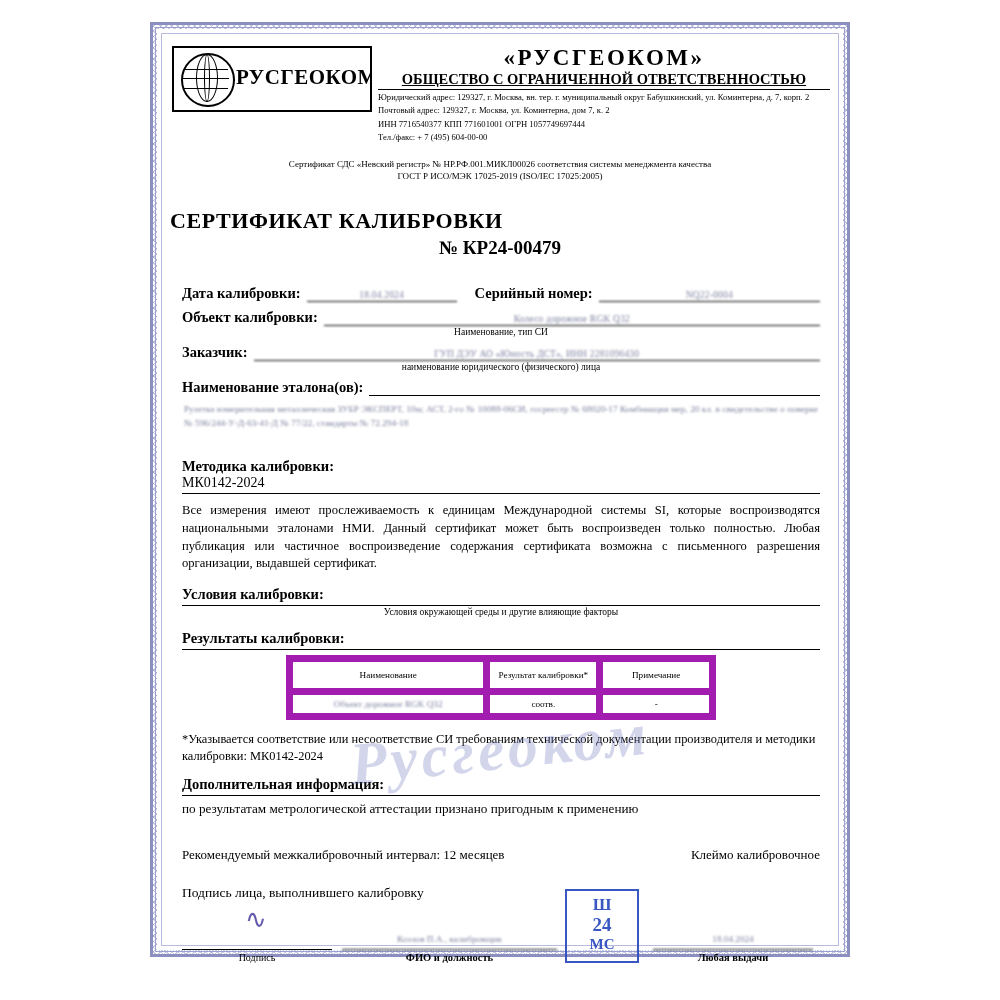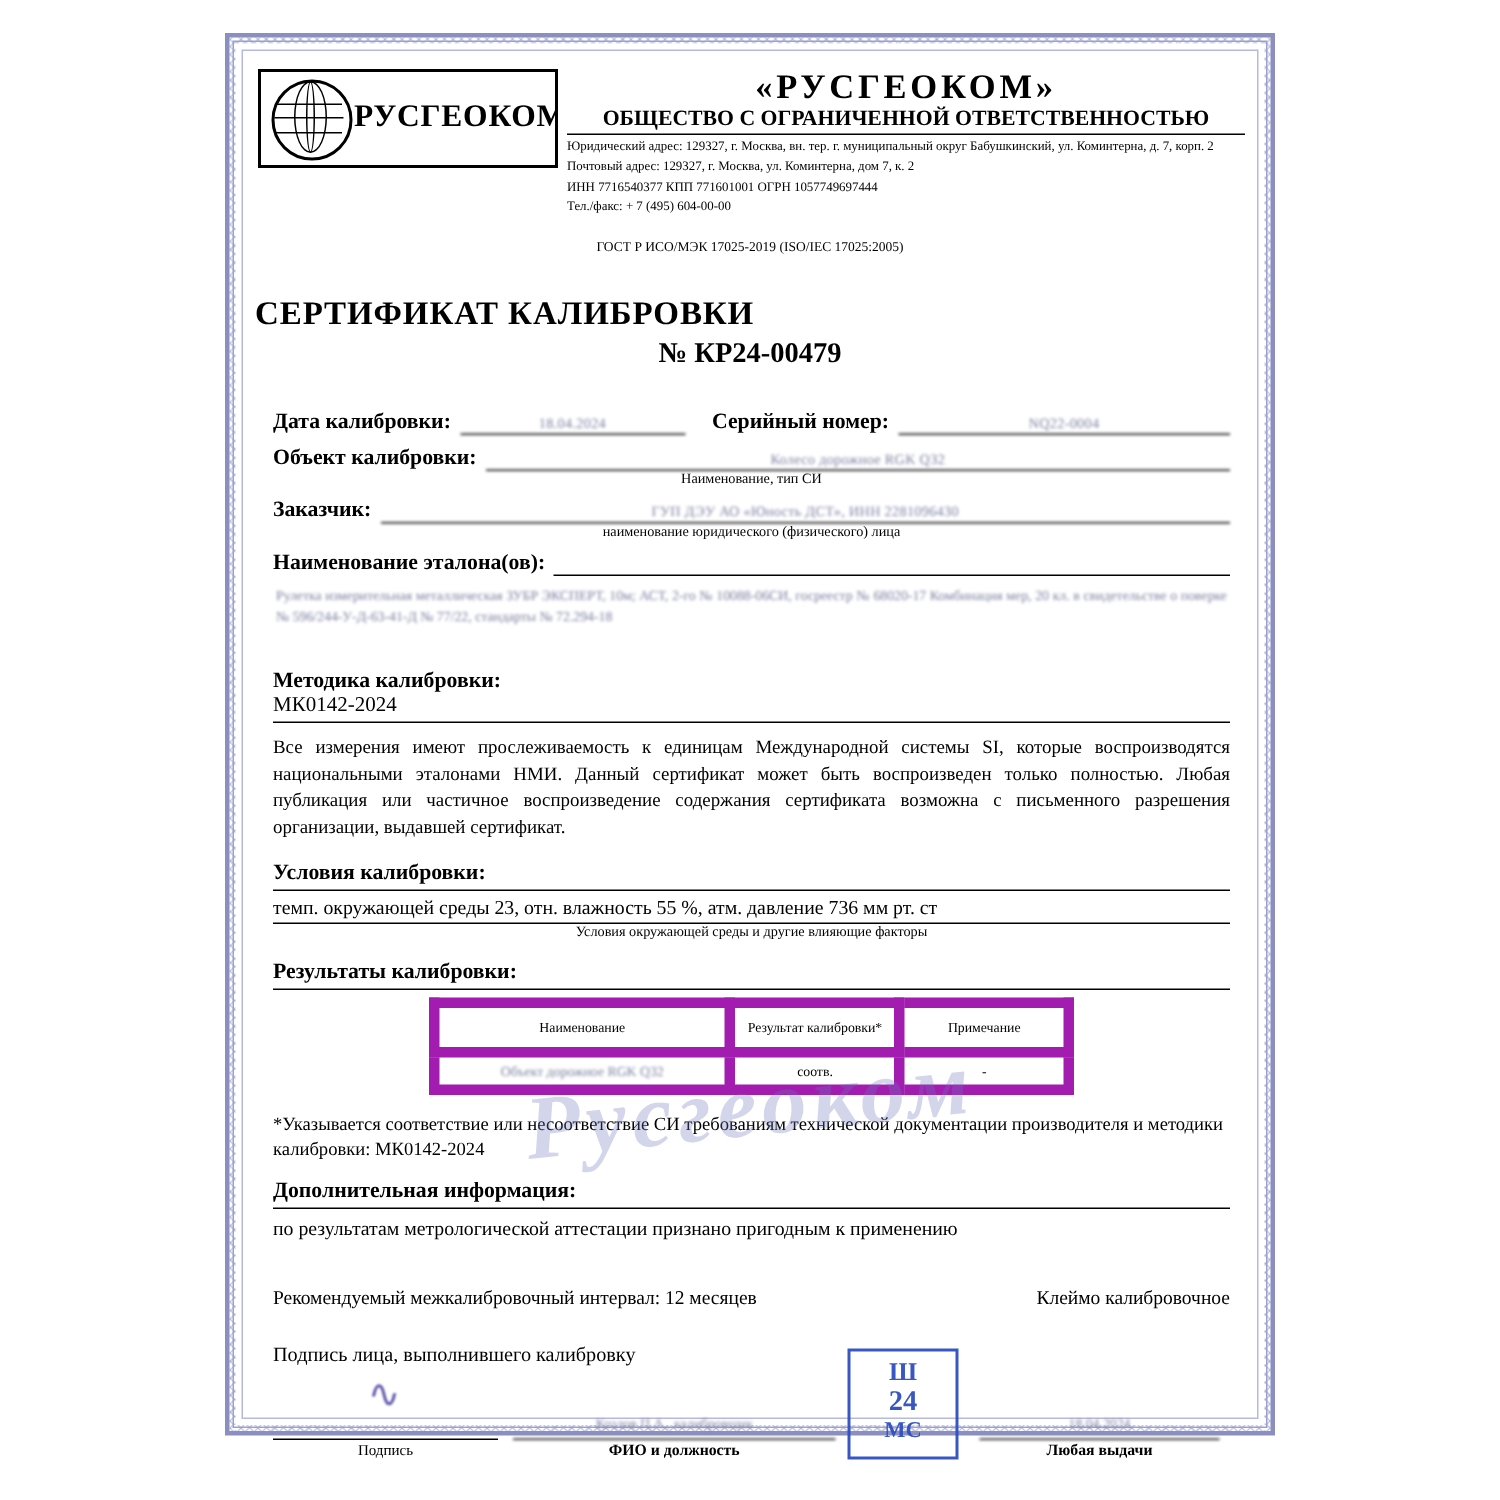--- a/index.html
+++ b/index.html
@@ -129,20 +129,21 @@
     letter-spacing: 2.5px;
     line-height: 1.05;
   }
   .company-sub {
     text-align: center;
     font-size: 14.5px;
     font-weight: bold;
     border-bottom: 1.5px solid #000;
     padding-bottom: 1px;
     margin-top: 1px;
+    text-decoration: underline;
   }
   .addr {
     font-size: 8.6px;
     line-height: 1.32;
     margin-top: 2px;
   }
   .cert-sdc {
     text-align: center;
     font-size: 9px;
     line-height: 1.35;
@@ -372,20 +373,21 @@
         <div class="company-name">«РУСГЕОКОМ»</div>
         <div class="company-sub">ОБЩЕСТВО С ОГРАНИЧЕННОЙ ОТВЕТСТВЕННОСТЬЮ</div>
         <div class="addr">Юридический адрес: 129327, г. Москва, вн. тер. г. муниципальный округ Бабушкинский, ул. Коминтерна, д. 7, корп. 2</div>
         <div class="addr">Почтовый адрес: 129327, г. Москва, ул. Коминтерна, дом 7, к. 2</div>
         <div class="addr">ИНН 7716540377 КПП 771601001 ОГРН 1057749697444</div>
         <div class="addr">Тел./факс: + 7 (495) 604-00-00</div>
       </div>
     </div>
 
     <div class="cert-sdc">
+      <div>Сертификат СДС «Невский регистр» № НР.РФ.001.МИКЛ00026 соответствия системы менеджмента качества</div>
       <div>ГОСТ Р ИСО/МЭК 17025-2019 (ISO/IEC 17025:2005)</div>
     </div>
 
     <div class="doc-title">СЕРТИФИКАТ КАЛИБРОВКИ</div>
     <div class="doc-number">№ КР24-00479</div>
 
     <div class="body">
 
       <div class="watermark">Русгеоком</div>
 
@@ -423,21 +425,20 @@
       <div class="method-row">
         <span class="lbl">Методика калибровки:</span>
         <span class="method-val">МК0142-2024</span>
       </div>
 
       <div class="para">Все измерения имеют прослеживаемость к единицам Международной системы SI, которые воспроизводятся национальными эталонами НМИ. Данный сертификат может быть воспроизведен только полностью. Любая публикация или частичное воспроизведение содержания сертификата возможна с письменного разрешения организации, выдавшей сертификат.</div>
 
       <div style="margin-top:12px; border-bottom:1px solid #000; padding-bottom:2px;">
         <span class="lbl">Условия калибровки:</span>
       </div>
-      <div class="cond-val">темп. окружающей среды 23, отн. влажность 55 %, атм. давление 736 мм рт. ст</div>
       <div class="caption">Условия окружающей среды и другие влияющие факторы</div>
 
       <div class="results-label" style="border-bottom:1px solid #000; padding-bottom:2px;">
         <span class="lbl">Результаты калибровки:</span>
       </div>
 
       <table class="results">
         <thead>
           <tr>
             <th style="width:210px">Наименование</th>

